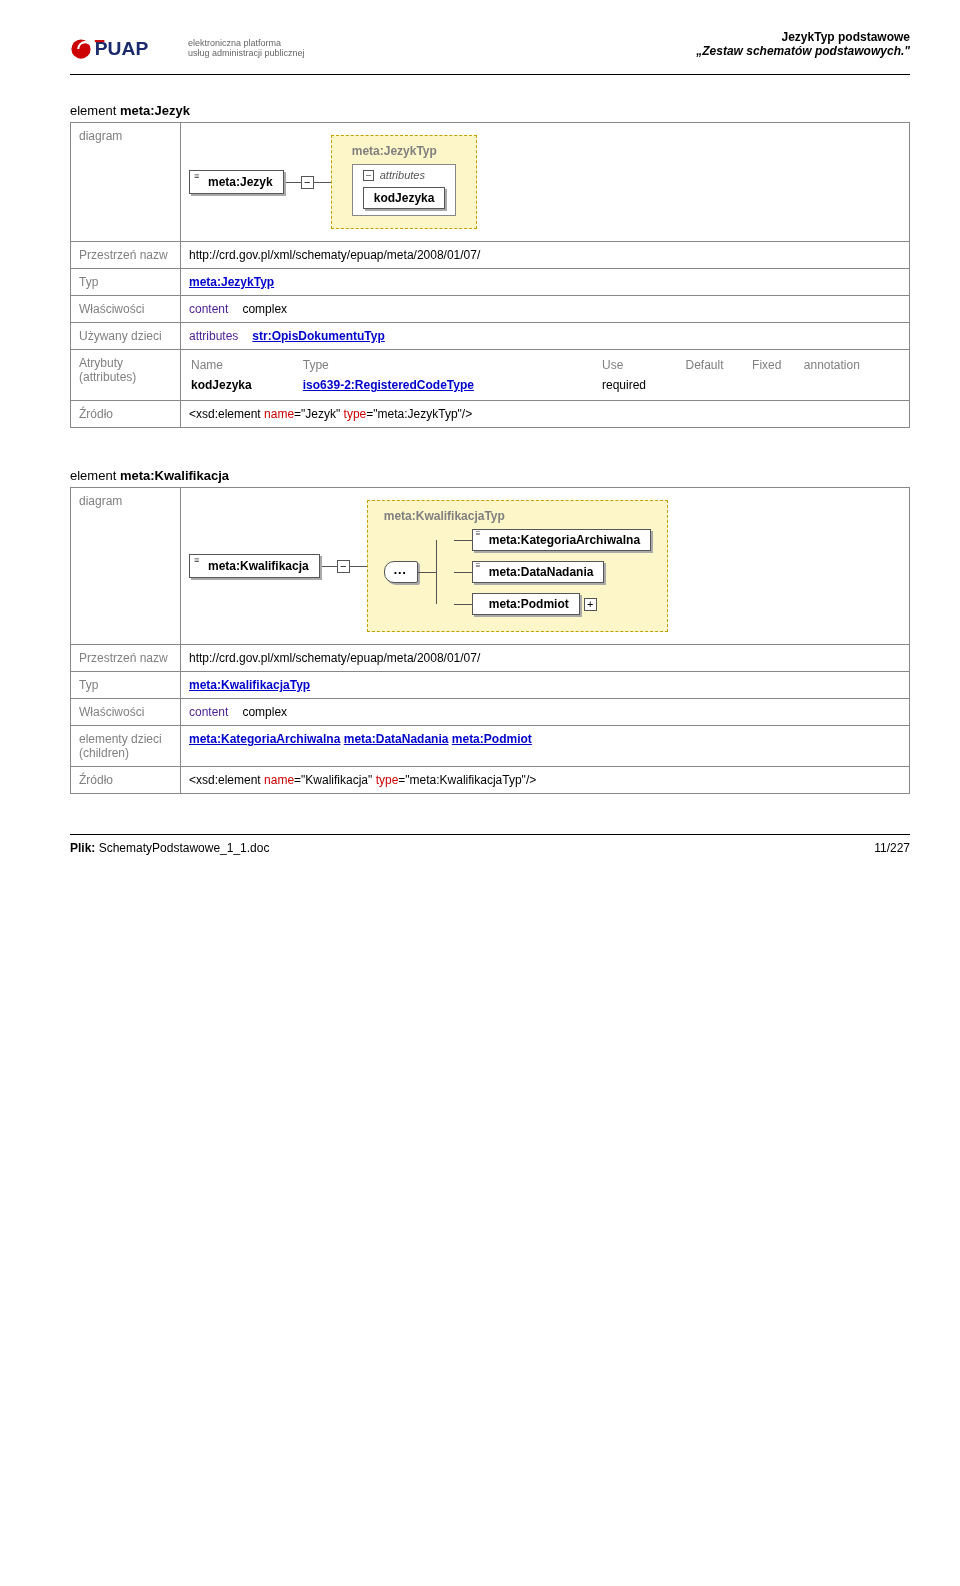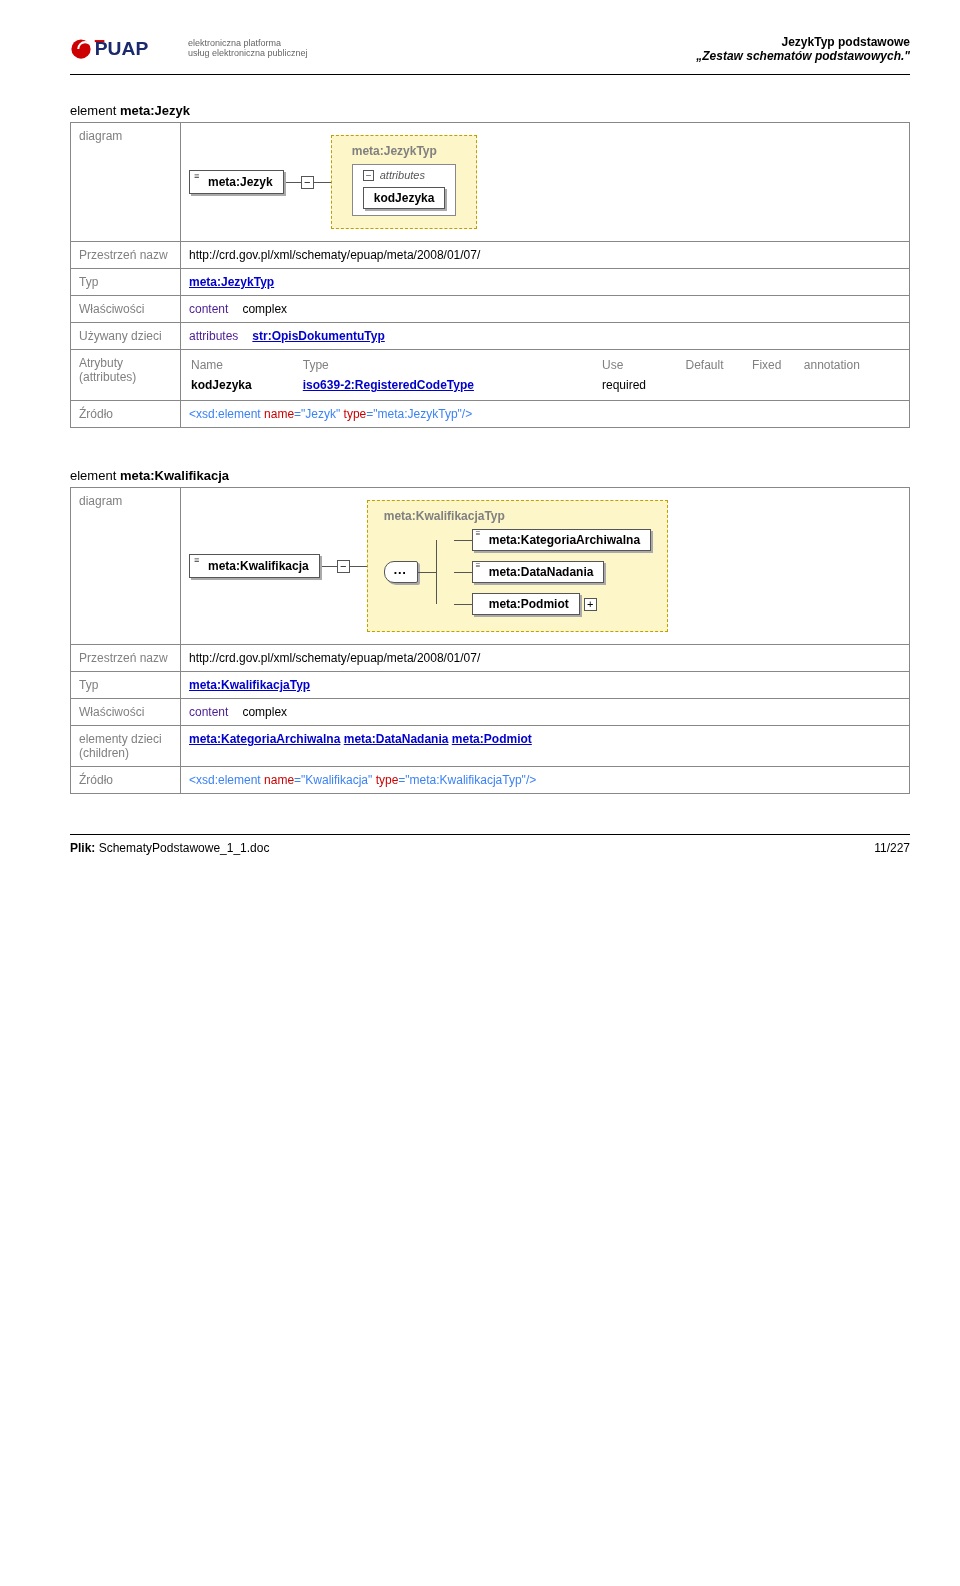--- a/index.html
+++ b/index.html
@@ -9,21 +9,21 @@
     width: 960px;
     color: #000;
     font-size: 13px;
   }
   .page {
     padding: 30px 50px 20px 70px;
   }
   .header-area {
     display: flex;
     justify-content: space-between;
-    align-items: center;
+    align-items: flex-start;
     border-bottom: 1px solid #000;
     padding-bottom: 6px;
     margin-bottom: 28px;
     gap: 28px;
   }
   .logo-block {
     display: flex;
     align-items: center;
     gap: 8px;
   }
@@ -180,21 +180,21 @@
   .plus-after {
     display: inline-flex;
     width: 13px; height: 13px;
     border: 1px solid #555;
     align-items: center; justify-content: center;
     font-size: 11px; background: #fff;
     margin-left: 4px;
   }
   
   .src { font-family: Arial; font-size: 13px; }
-  .src .tag { color: #3b82f6; }
+  .src .tag { color: #000000; }
   .src .attr { color: #cc0000; }
   
   .attr-table { width: 100%; font-size: 12px; }
   .attr-table th { text-align: left; color: #808080; font-weight: normal; padding-bottom: 2px; }
   .attr-table td { border: none; padding: 2px 4px 0 0; }
   .footer {
     border-top: 1px solid #000;
     margin-top: 30px;
     padding-top: 6px;
     display: flex;
@@ -222,21 +222,21 @@
   <div class="header-area">
     <div class="logo-block">
       <svg class="logo-svg" viewBox="0 0 160 50">
         <circle cx="16" cy="25" r="14" fill="#c00"></circle>
         <path d="M12 25 a10 10 0 0 1 20 0" stroke="#fff" stroke-width="3" fill="none"></path>
         <text x="36" y="34" font-family="Arial" font-size="28" font-weight="bold" fill="#1a2a6c">PUAP</text>
         <rect x="36" y="12" width="14" height="3" fill="#c00"></rect>
       </svg>
       <div class="logo-sub">
         <div>elektroniczna platforma</div>
-        <div>usług elektroniczna publicznej</div>
+        <div>usług administracji publicznej</div>
       </div>
     </div>
     <div class="header-right">
       <div>JezykTyp podstawowe</div>
       <div class="sub">„Zestaw schematów podstawowych."</div>
     </div>
   </div>
 
   <div class="section-title">
     <span>element </span><span class="bold">meta:Jezyk</span>

